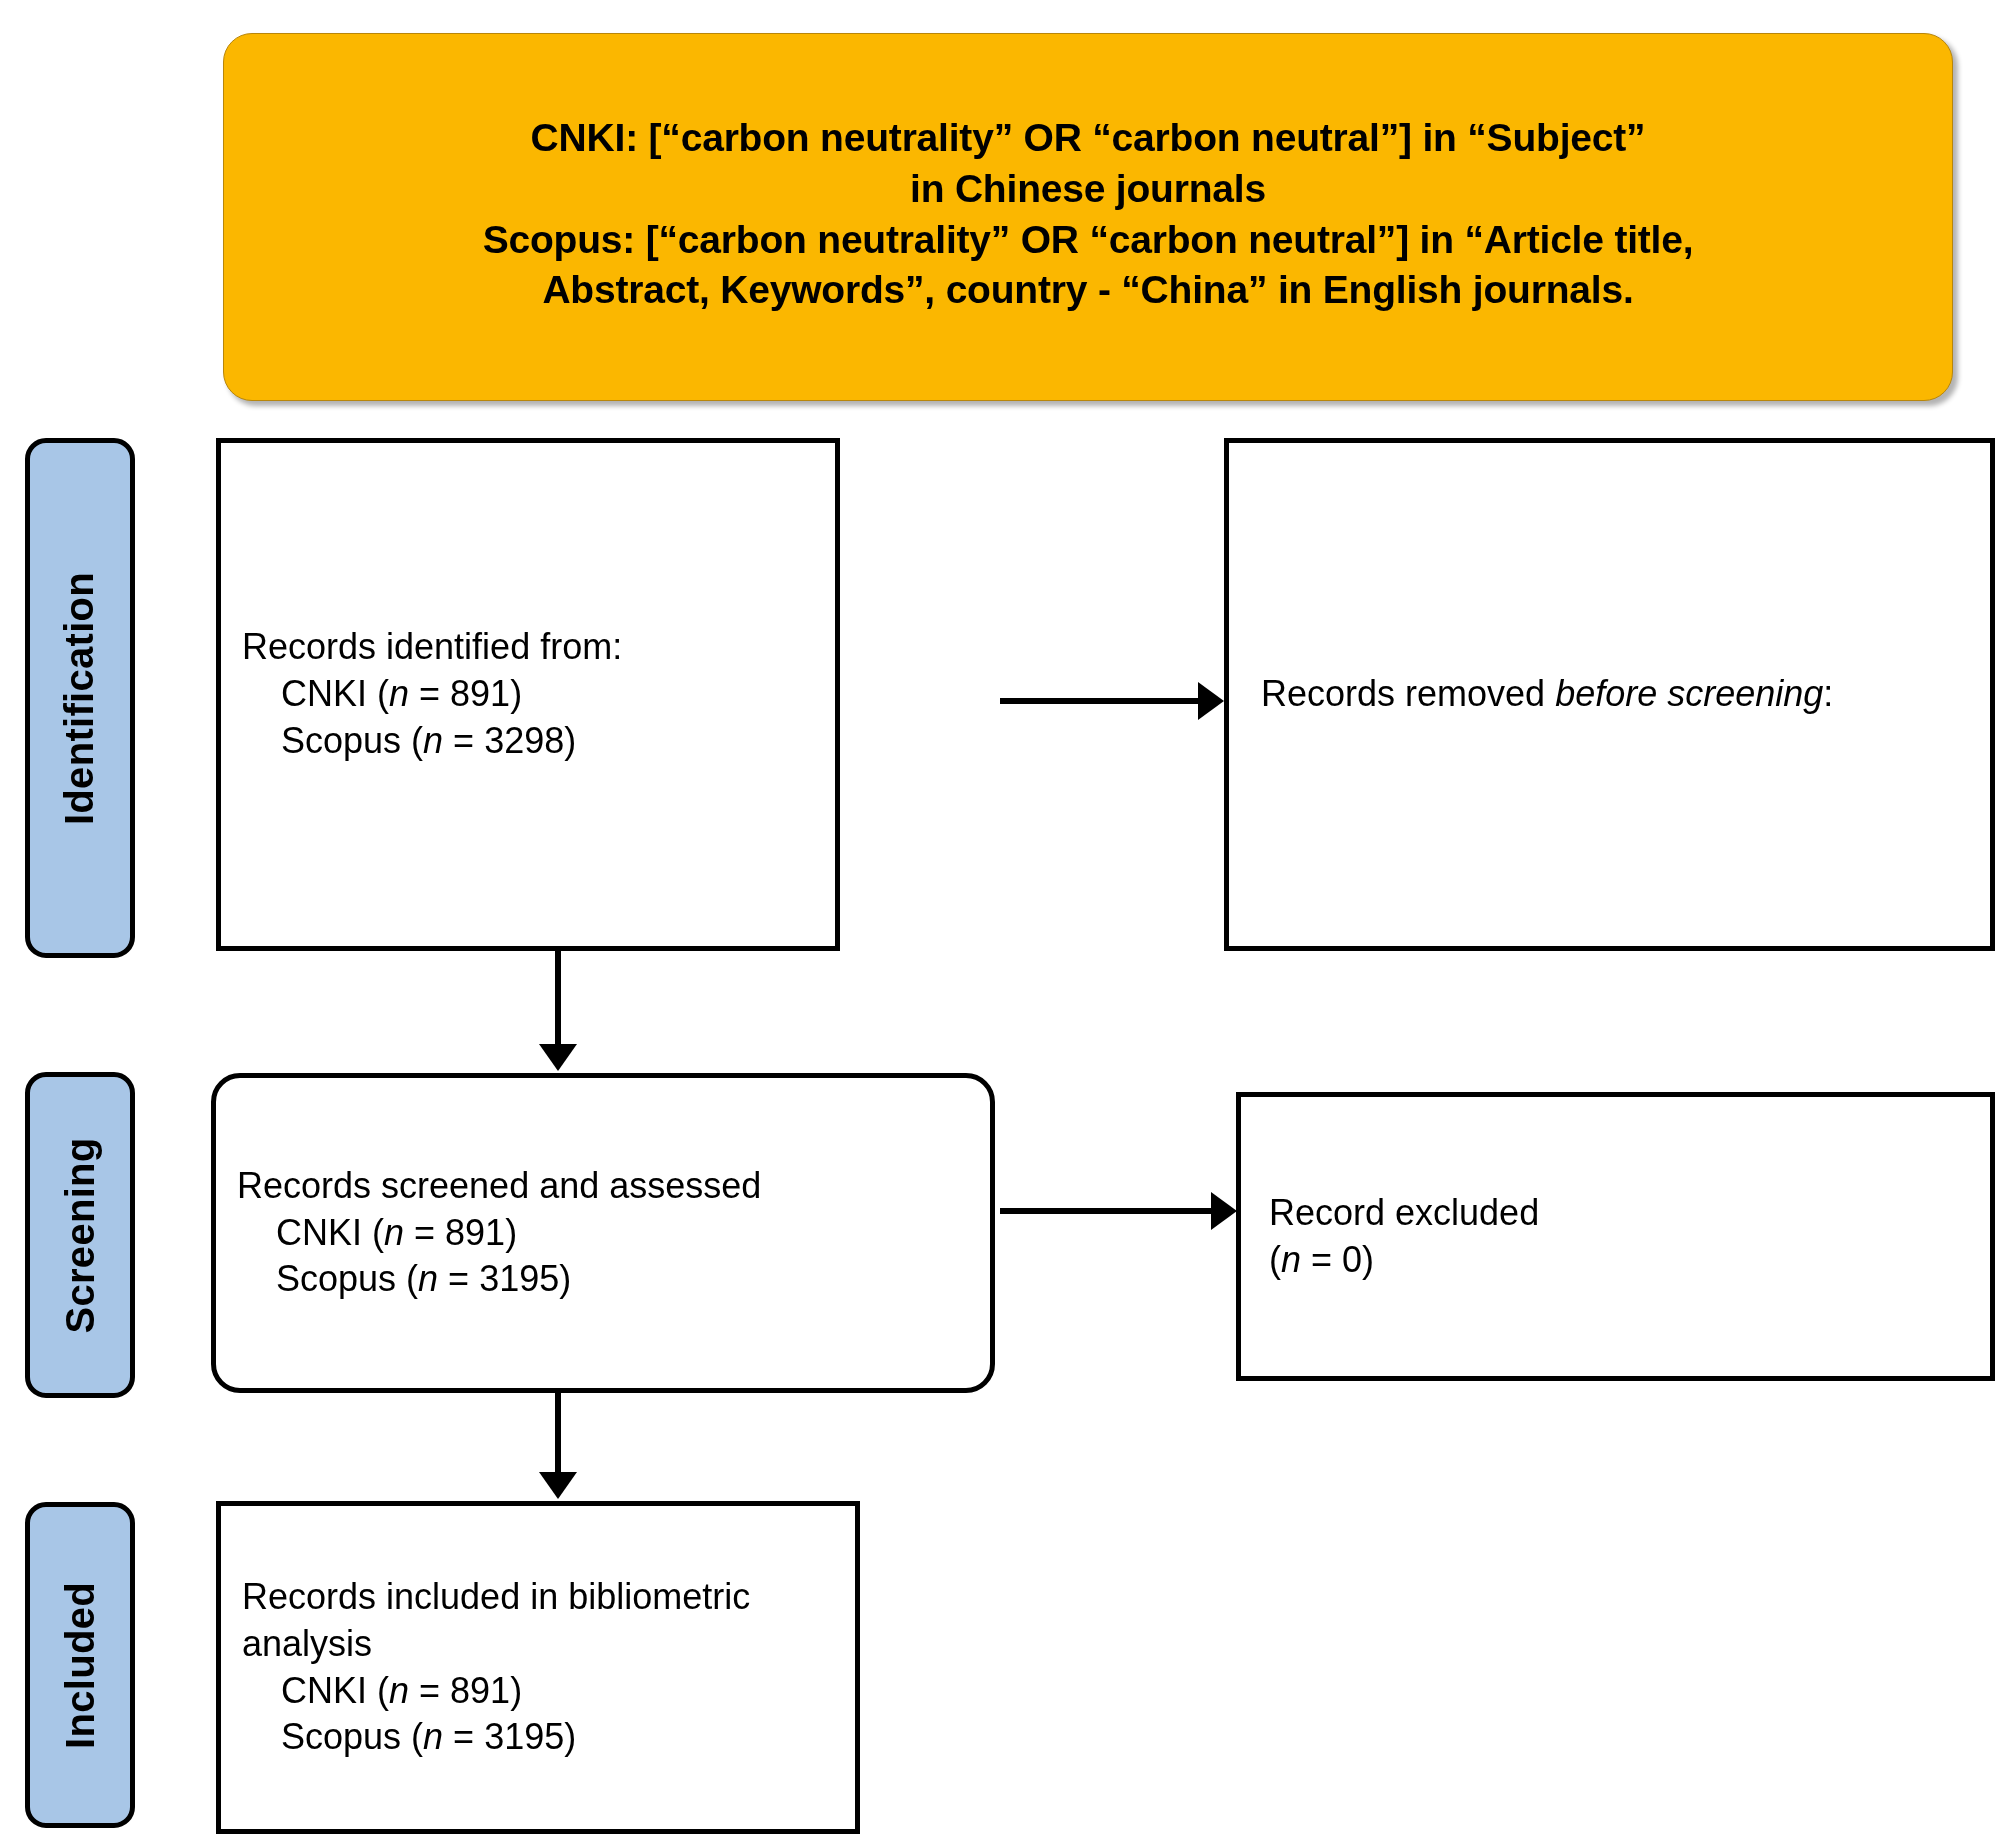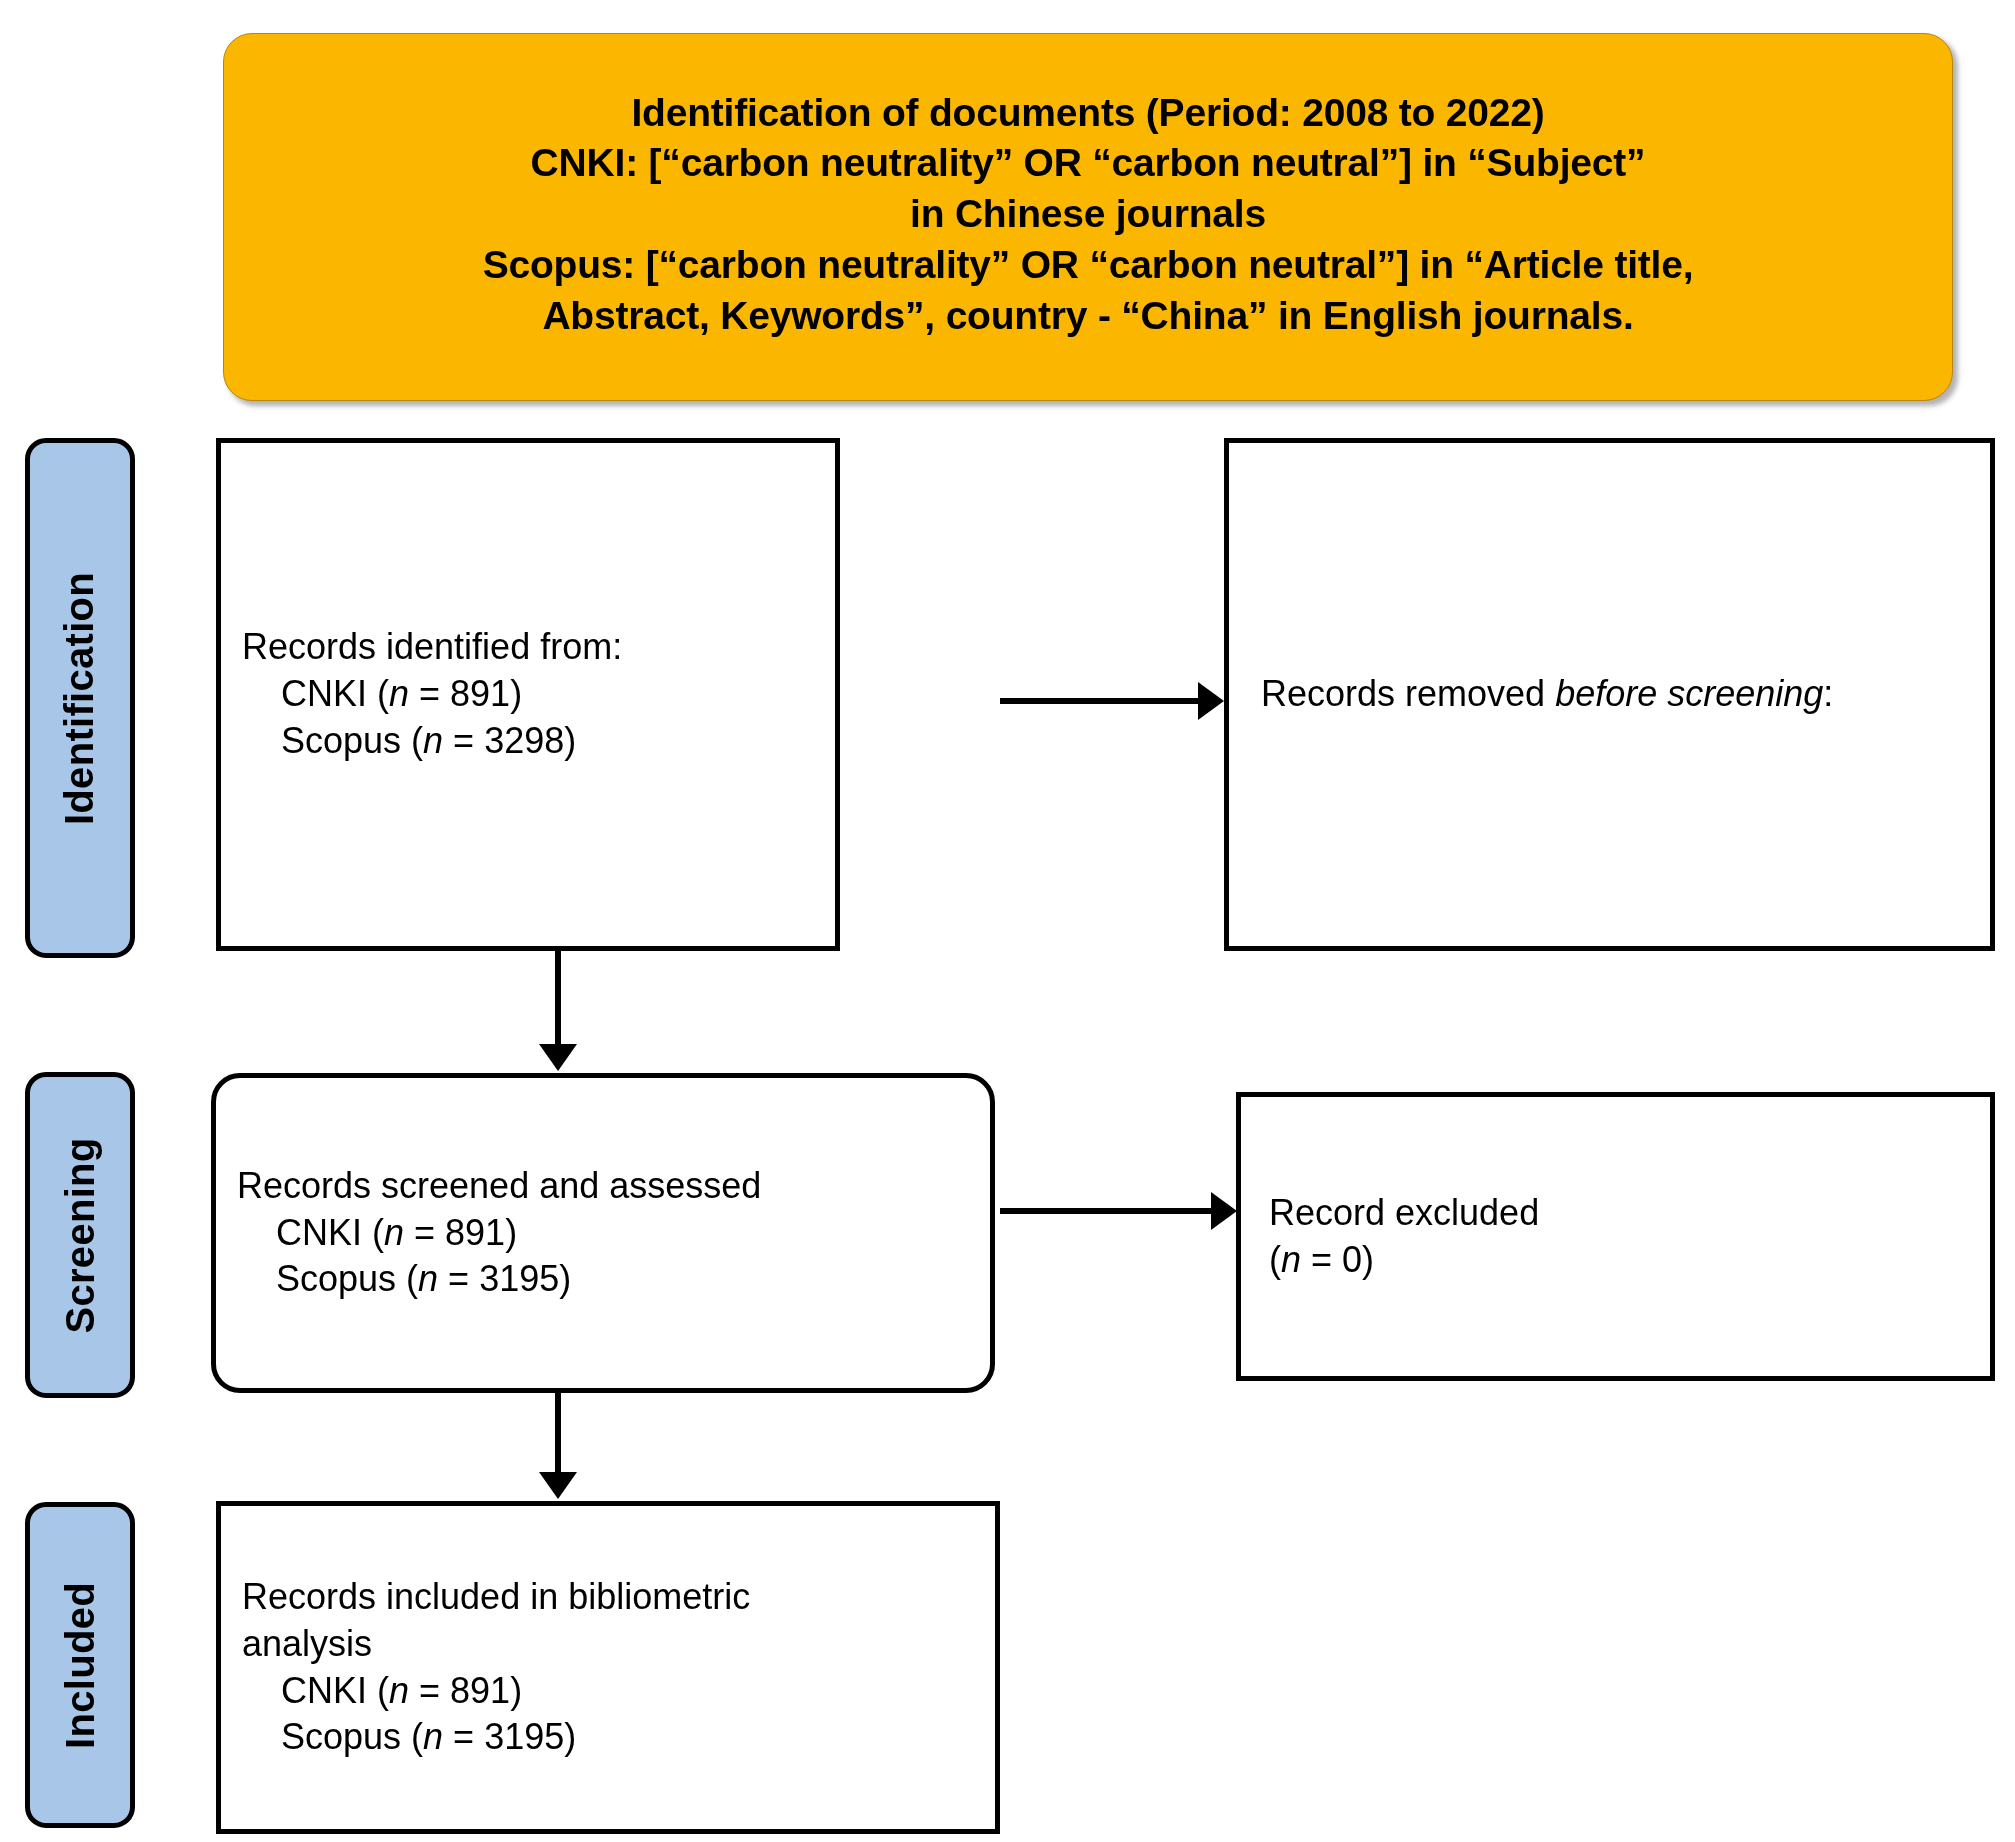--- a/index.html
+++ b/index.html
@@ -88,21 +88,21 @@
     line-height: 1.30;
     color: #000000;
   }
   .box-line.indent { padding-left: 39px; }
   .box-line em { font-style: italic; }
 
   #box-identified   { left: 216px;  top: 438px;  width: 624px; height: 513px; }
   #box-removed      { left: 1224px; top: 438px;  width: 771px; height: 513px; padding-left: 32px; }
   #box-screened     { left: 211px;  top: 1073px; width: 784px; height: 320px; border-radius: 29px; }
   #box-excluded     { left: 1236px; top: 1092px; width: 759px; height: 289px; padding-left: 28px; }
-  #box-included     { left: 216px;  top: 1501px; width: 784px; height: 333px; }
+  #box-included     { left: 216px;  top: 1501px; width: 644px; height: 333px; }
 
   
   .arrow-h {
     position: absolute;
     height: 5.6px;
     background: #000000;
   }
   .arrow-h::after {
     content: "";
     position: absolute;
@@ -135,21 +135,20 @@
   #arrow-screened-to-excluded  { left: 1000px; top: 1208px; width: 213px; }
   #arrow-identified-to-screened{ left: 555px;  top: 951px; height: 95px; }
   #arrow-screened-to-included  { left: 555px;  top: 1393px; height: 81px; }
 </style>
 </head>
 <body>
 
 <div id="stage">
 
   <div class="header-banner">
-    <div class="header-line">Identification of documents (Period: 2008 to 2022)</div>
     <div class="header-line">CNKI: [“carbon neutrality” OR “carbon neutral”] in “Subject”</div>
     <div class="header-line">in Chinese journals</div>
     <div class="header-line">Scopus: [“carbon neutrality” OR “carbon neutral”] in “Article title,</div>
     <div class="header-line">Abstract, Keywords”, country - “China” in English journals.</div>
   </div>
 
   <div class="phase-tab" id="tab-identification">
     <span class="phase-tab-label">Identification</span>
   </div>
   <div class="phase-tab" id="tab-screening">

